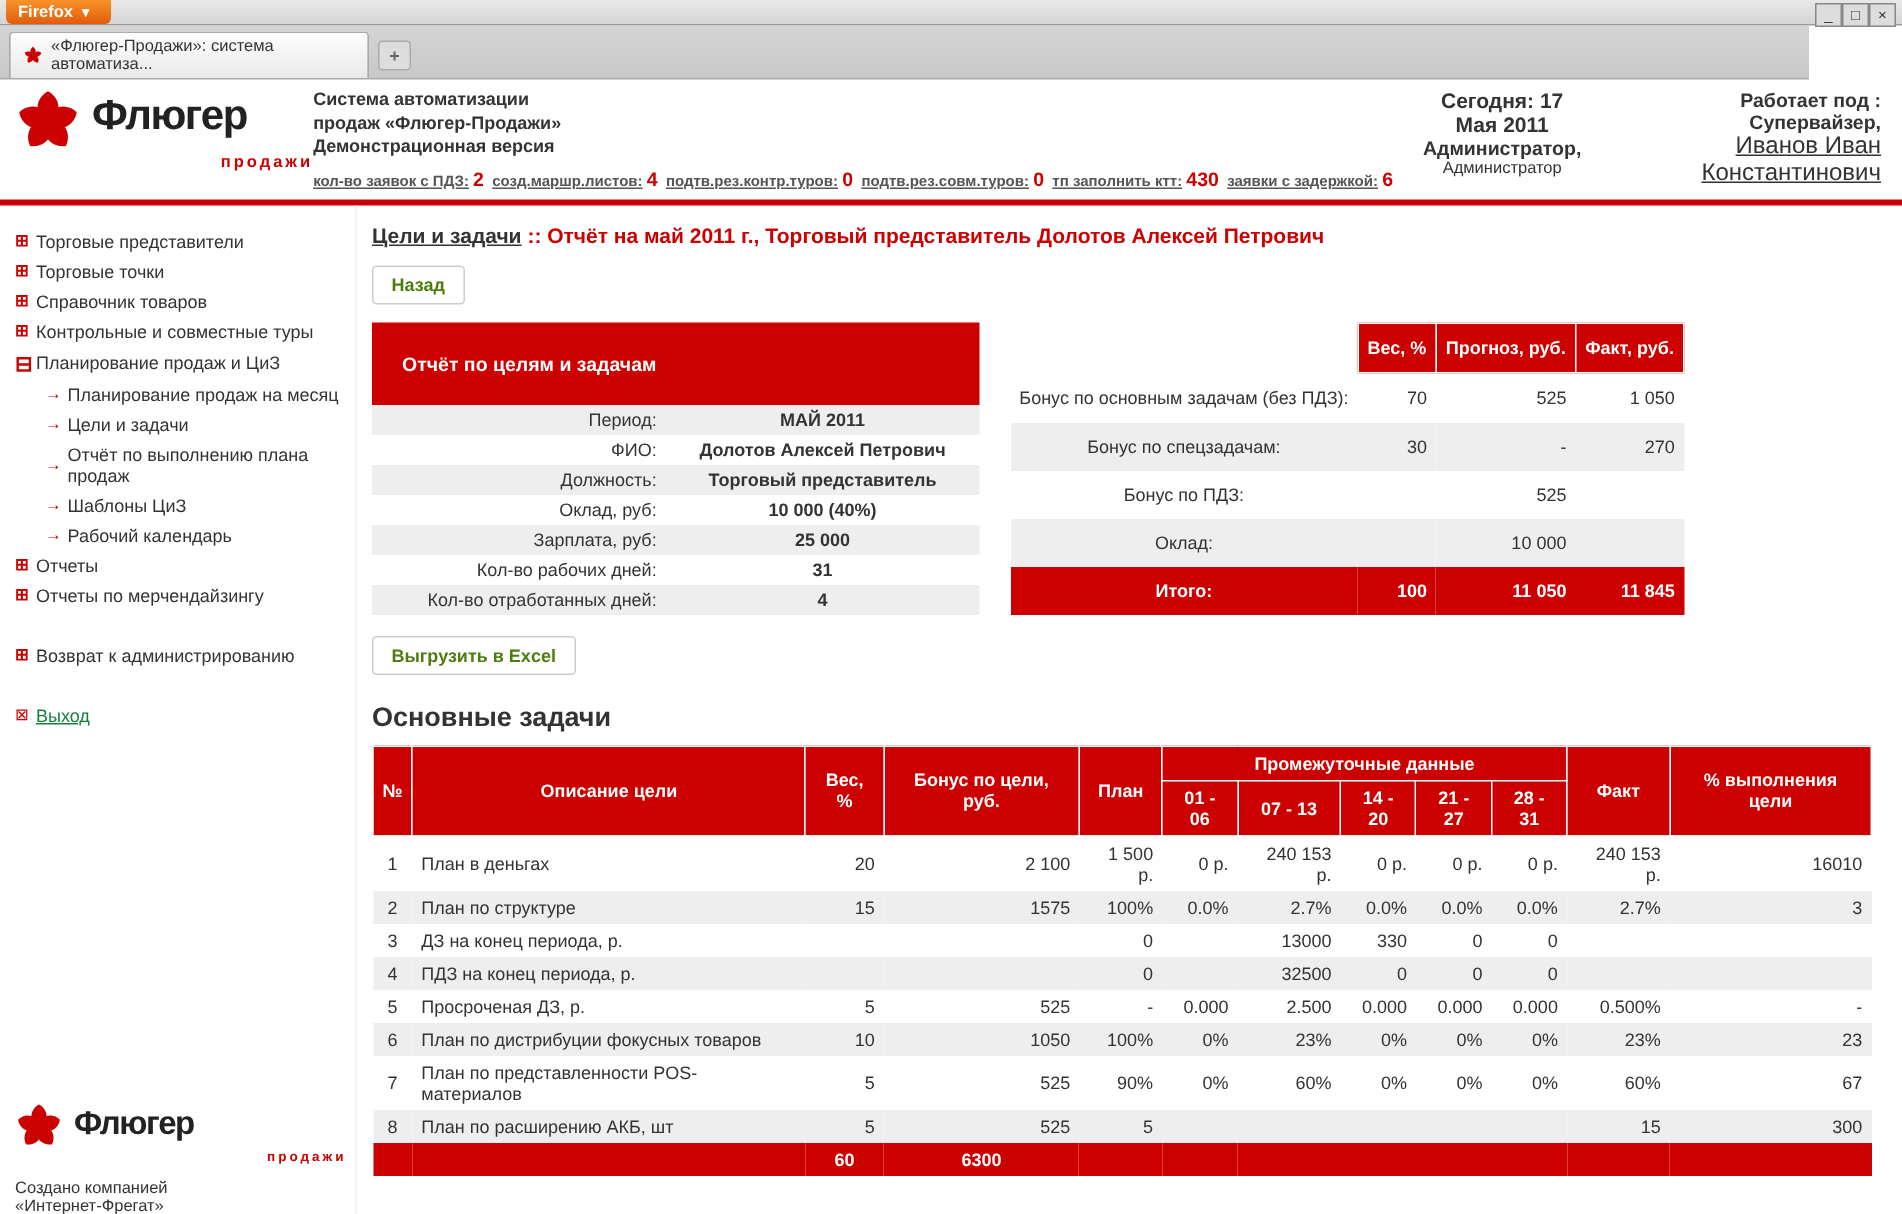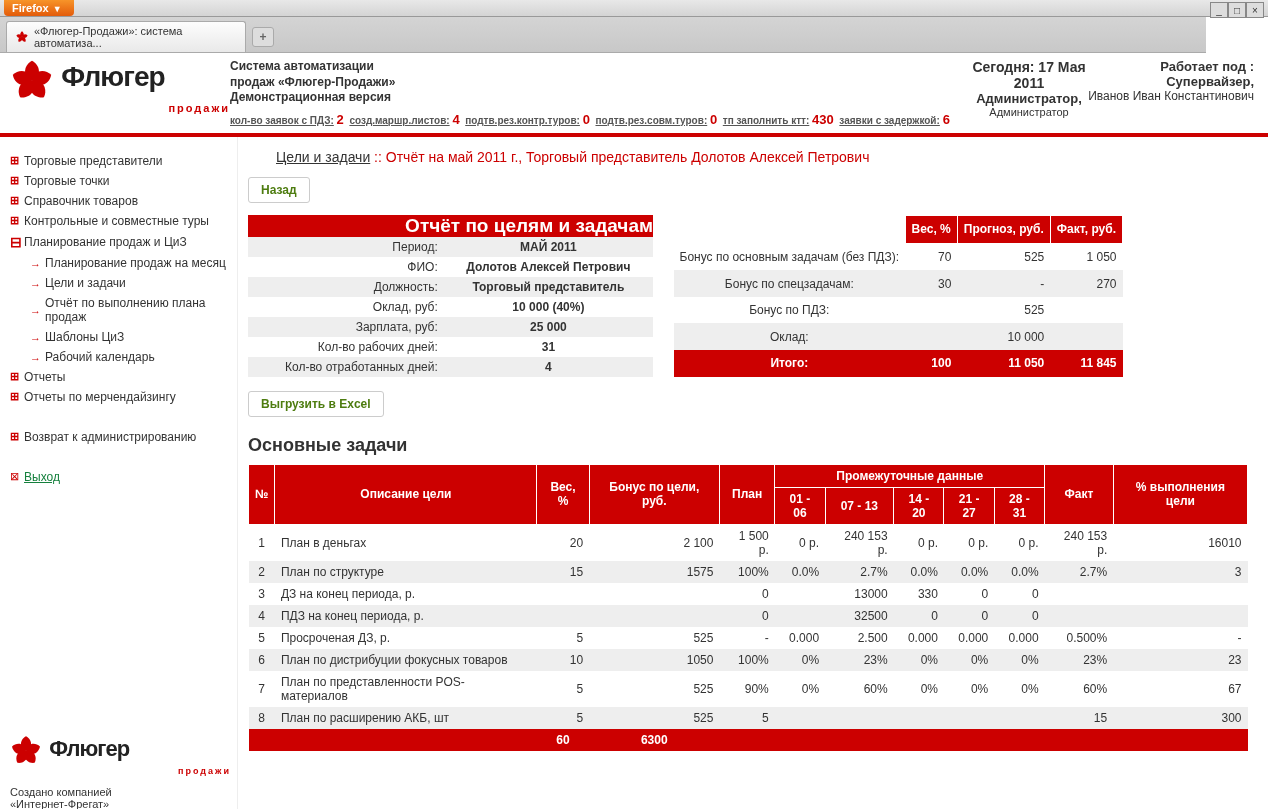--- a/index.html
+++ b/index.html
@@ -19,47 +19,47 @@
 .logo-text { font-size:28px; font-weight:bold; letter-spacing:-1px; color:#222;}
 .logo-sub { color:#cc0000; font-weight:bold; letter-spacing:2px; font-size:11px; text-align:right; margin-top:-4px;}
 .pinwheel { display:inline-block; vertical-align:middle; margin-right:4px;}
 .sys-desc { flex:0 0 auto; font-weight:bold; font-size:12px; color:#333; line-height:1.3; padding-right:20px;}
 .date-block { flex:1; text-align:center;}
 .date-main { font-weight:bold; font-size:14px;}
 .date-sub1 { font-weight:bold; font-size:13px;}
 .date-sub2 { font-size:11px;}
 .works-block { text-align:right; }
 .works-main { font-weight:bold; font-size:13px;}
-.works-sub { font-size:12px;}
+.works-sub { font-size:16px;text-decoration:underline;}
 .stats-bar { font-size:10px; color:#555; padding:2px 0; margin-left:232px;}
 .stats-bar .red { color:#cc0000; font-weight:bold; font-size:13px;}
 .stats-bar a { text-decoration:underline; color:#555;}
 .layout { display:flex; height:calc(809px - 130px);}
 .sidebar { width:238px; padding:14px 6px 6px 10px; border-right:1px solid #eee; display:flex; flex-direction:column;}
 .sidebar-item { padding:3px 0; font-size:12px; display:flex; align-items:center;}
 .sidebar-item .plus { color:#cc0000; font-weight:bold; width:14px; font-size:11px;}
 .sidebar-item .minus { color:#cc0000; font-weight:bold; width:14px; font-size:14px;}
 .sidebar-sub { padding-left:20px;}
 .sidebar-sub .arrow { color:#cc0000; margin-right:4px; font-size:11px;}
 .sidebar .exit { color:#15803d; font-weight:normal;}
 .sidebar .exit-icon { color:#cc0000; width:14px; font-size:11px;}
 .sidebar-spacer { flex:1;}
 .footer-logo { margin-top:20px;}
 .footer-logo .logo-text { font-size:22px;}
 .footer-logo .logo-sub { font-size:9px;}
 .footer-created { margin-top:10px; font-size:11px;}
 .footer-created a { color:#333;}
 .content { flex:1; padding:12px 20px 12px 10px; overflow-y:scroll; position:relative;}
-.breadcrumb { font-weight:normal; font-size:14px; color:#cc0000; margin-bottom:12px;margin-left:28px;}
+.breadcrumb { font-weight:bold; font-size:14px; color:#cc0000; margin-bottom:12px;}
 .breadcrumb a { color:#333; text-decoration:underline;}
 .btn { display:inline-block; border:1px solid #ccc; border-radius:3px; padding:5px 12px; color:#4d7c0f; font-weight:bold; font-size:12px; background:#fff; cursor:pointer;}
 .two-col { display:flex; gap:20px; margin-top:12px;}
 .info-table, .calc-table, .tasks-table { border-collapse:collapse; width:100%;}
 .info-table { width:405px;}
-.info-table th.hdr, .calc-table th.hdr { background:#cc0000; color:#fff; text-align:right; padding:0; font-size:19px;}
+.info-table th.hdr, .calc-table th.hdr { background:#cc0000; color:#fff; text-align:left; padding:20px; font-size:13px;}
 .info-table td { padding:3px 6px; font-size:12px;}
 .info-table tr:nth-child(even) td { background:#eee;}
 .info-table td:first-child { text-align:right;margin-top:28px;}
 .info-table td:last-child { text-align:center; font-weight:bold;}
 .calc-table { width:450px;}
 .calc-table th { background:#cc0000; color:#fff; padding:3px 6px; font-size:12px; text-align:center; border:1px solid #fff;}
 .calc-table td { padding:3px 6px; font-size:12px; text-align:right;}
 .calc-table tr:nth-child(odd) td { background:#eee;}
 .calc-table td:first-child { text-align:center;margin-left:11px;}
 .calc-table tr.total td { background:#cc0000; color:#fff; font-weight:bold;}

